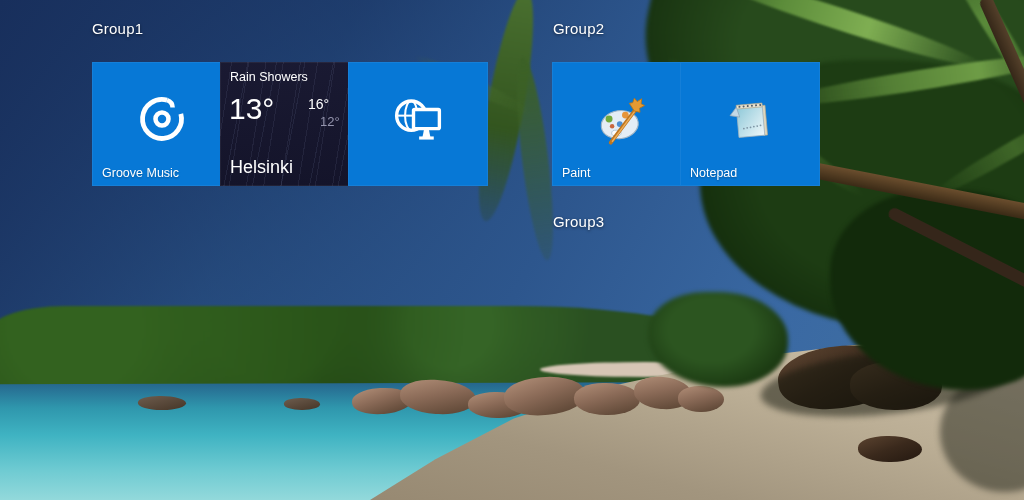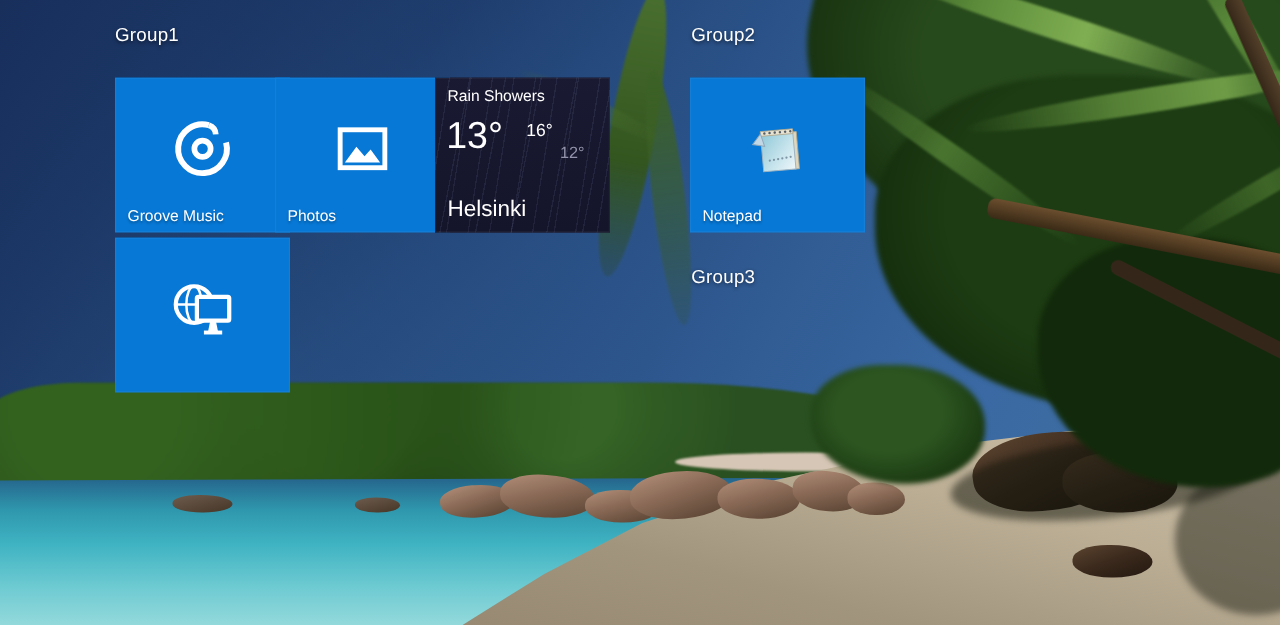--- a/index.html
+++ b/index.html
@@ -49,21 +49,21 @@
   .tile-icon{position:absolute;left:50%;top:46%;transform:translate(-50%,-50%);}
 
   
   .tile-weather{background-color:#191931;
     background-image:
       repeating-linear-gradient(99deg,transparent 0 11px,rgba(150,160,200,.10) 11px 12px,transparent 12px 17px),
       repeating-linear-gradient(101deg,transparent 0 27px,rgba(120,135,175,.13) 27px 28px),
       linear-gradient(180deg,#22224014 0%,#14142a 100%);}
   .w-cond{position:absolute;left:10px;top:8px;color:#fff;font-size:12.5px;}
   .w-temp{position:absolute;left:9px;top:30px;color:#fff;font-size:30px;font-weight:300;}
-  .w-high{position:absolute;left:73px;top:34px;color:#fff;font-size:14px;}
+  .w-high{position:absolute;left:88px;top:34px;color:#fff;font-size:14px;}
   .w-low{position:absolute;left:100px;top:52px;color:#9494ad;font-size:13px;}
   .w-loc{position:absolute;left:10px;bottom:8px;color:#fff;font-size:18px;}
 
   .edge-glyph{position:absolute;left:50%;top:47%;transform:translate(-50%,-50%);}
 </style>
 </head>
 <body>
 
 <div class="stage">
 
@@ -118,27 +118,20 @@
 
     <div class="tile">
       <svg class="tile-icon" width="52" height="52" viewBox="0 0 48 48">
         <path d="M 28.66 6.61 A 18 18 0 1 0 41.39 19.34" fill="none" stroke="#fff" stroke-width="4.4"></path>
         <path d="M 28.66 6.61 Q 33.6 8.3 33.8 13.4" fill="none" stroke="#fff" stroke-width="4.2"></path>
         <circle cx="24" cy="24" r="6" fill="none" stroke="#fff" stroke-width="4.2"></circle>
       </svg>
       <span class="tile-label">Groove Music</span>
     </div>
 
-    <div class="tile">
-      <svg class="tile-icon" width="52" height="52" viewBox="0 0 48 48">
-        <rect x="7.5" y="10" width="33" height="28" fill="none" stroke="#fff" stroke-width="3.6"></rect>
-        <path d="M 11 34.2 L 19.5 22.5 L 25.5 29.5 L 30 24.5 L 37 34.2 Z" fill="#fff"></path>
-      </svg>
-      <span class="tile-label">Photos</span>
-    </div>
 
 
 
     <div class="tile tile-weather">
       <span class="w-cond">Rain Showers</span>
       <span class="w-temp">13°</span>
       <span class="w-high">16°</span>
       <span class="w-low">12°</span>
       <span class="w-loc">Helsinki</span>
     </div>
@@ -154,20 +147,34 @@
       </svg>
       <span class="tile-label"></span>
     </div>
   </div>
 
   <div class="group" style="left:553px;top:20px">
     <div class="group-label">Group2</div>
   </div>
   <div class="tile-grid" style="left:552px;top:62px;grid-template-columns:repeat(2,124px)">
 
+    <div class="tile">
+      <svg class="tile-icon" width="54" height="54" viewBox="0 0 48 48">
+        <ellipse cx="22" cy="29" rx="16.5" ry="12.5" fill="#e4edf5" stroke="#9db4c6" stroke-width="1" transform="rotate(-8 22 29)"></ellipse>
+        <ellipse cx="19" cy="36.5" rx="4.2" ry="2.6" fill="#fdfeff" stroke="#aec4d2" stroke-width="0.8"></ellipse>
+        <circle cx="12.5" cy="24" r="3.1" fill="#6faa3e"></circle>
+        <circle cx="27" cy="20.5" r="3" fill="#e6953a"></circle>
+        <circle cx="22" cy="28.5" r="2.6" fill="#4b8fd4"></circle>
+        <circle cx="15.2" cy="30.5" r="2" fill="#c9673f"></circle>
+        <line x1="14" y1="45" x2="35" y2="17" stroke="#c0761f" stroke-width="3.4" stroke-linecap="round"></line>
+        <line x1="15.2" y1="44.2" x2="35.8" y2="16.6" stroke="#edb05c" stroke-width="1.2"></line>
+        <path d="M 35 17 L 30.5 10 L 33.5 9.5 L 35 5.5 L 37.5 8.5 L 41.5 6 L 41 10.5 L 44 12 L 39.5 14.5 L 40 18 Z" fill="#e59a33" stroke="#b5751c" stroke-width="0.8"></path>
+      </svg>
+      <span class="tile-label">Paint</span>
+    </div>
 
     <div class="tile">
       <svg class="tile-icon" width="54" height="54" viewBox="0 0 48 48">
         <defs>
           <linearGradient id="np" x1="0" y1="0" x2="1" y2="1">
             <stop offset="0" stop-color="#8ec8d8"></stop>
               <stop offset="1" stop-color="#eef7fa"></stop>
           </linearGradient>
         </defs>
         <g transform="rotate(-5 24 26)">

